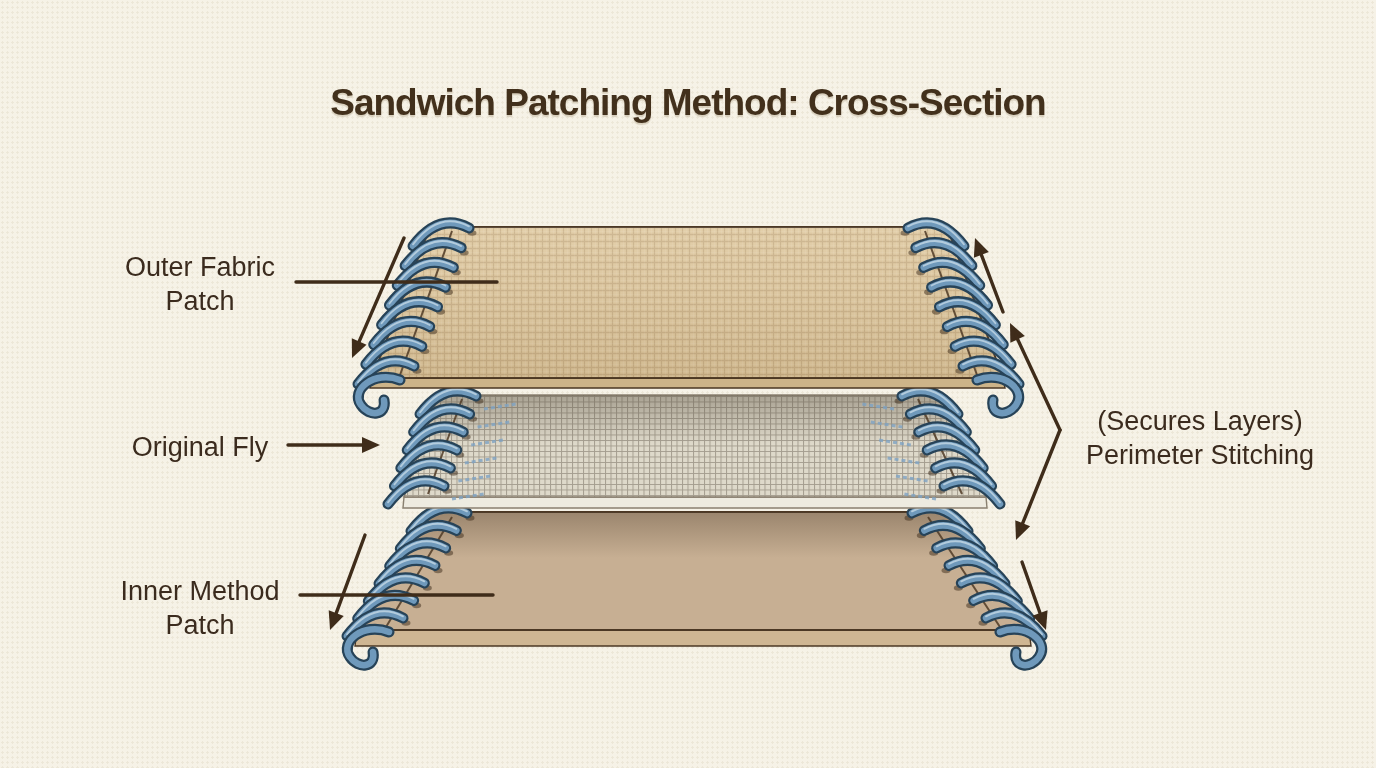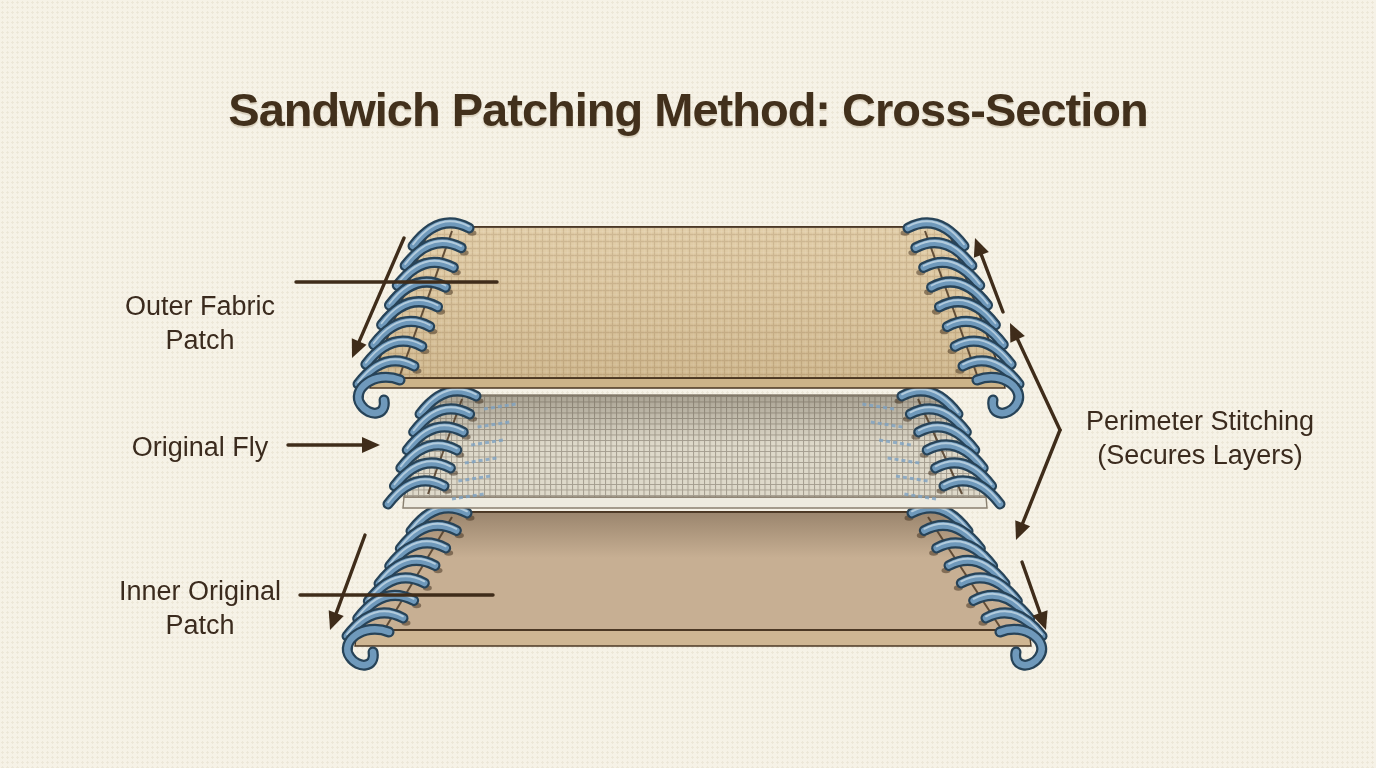--- a/index.html
+++ b/index.html
@@ -5,29 +5,29 @@
   html,body{margin:0;padding:0;background:#f6f2e7;}
   .canvas{
     position:relative;width:1376px;height:768px;overflow:hidden;
     background-color:#f6f2e7;
     background-image:radial-gradient(rgba(203,192,164,0.22) 1px, transparent 1.2px);
     background-size:5px 5px;
     font-family:"Liberation Sans", sans-serif;
   }
   .title{
     position:absolute;left:0;top:82px;width:100%;
-    text-align:center;font-size:47px;font-weight:700;letter-spacing:-1px;
+    text-align:center;font-size:37px;font-weight:700;letter-spacing:-1px;
     color:#42301c;text-shadow:0 2px 1px rgba(150,128,95,0.30);
   }
   .lbl{
     position:absolute;text-align:center;color:#3b2b1e;
     font-size:27px;line-height:34px;font-weight:400;
   }
   .lbl span{display:block;}
-  .lbl-outer{left:55px;top:250px;width:290px;margin-top:39px;}
+  .lbl-outer{left:55px;top:250px;width:290px;}
   .lbl-mesh{left:55px;top:430px;width:290px;}
   .lbl-inner{left:55px;top:574px;width:290px;}
   .lbl-perimeter{left:1048px;top:404px;width:304px;}
   svg.diagram{position:absolute;left:0;top:0;}
 </style>
 </head>
 <body>
 
 <div class="canvas">
 
@@ -313,21 +313,21 @@
   </svg>
 
   <div class="lbl lbl-outer">
     <span>Outer Fabric</span>
     <span>Patch</span>
   </div>
   <div class="lbl lbl-mesh">
     <span>Original Fly</span>
   </div>
   <div class="lbl lbl-inner">
-    <span>Inner Original</span>
+    <span>Inner Method</span>
     <span>Patch</span>
   </div>
   <div class="lbl lbl-perimeter">
+    <span>(Secures Layers)</span>
     <span>Perimeter Stitching</span>
-    <span>(Secures Layers)</span>
   </div>
 
 </div>
 
 </body></html>

